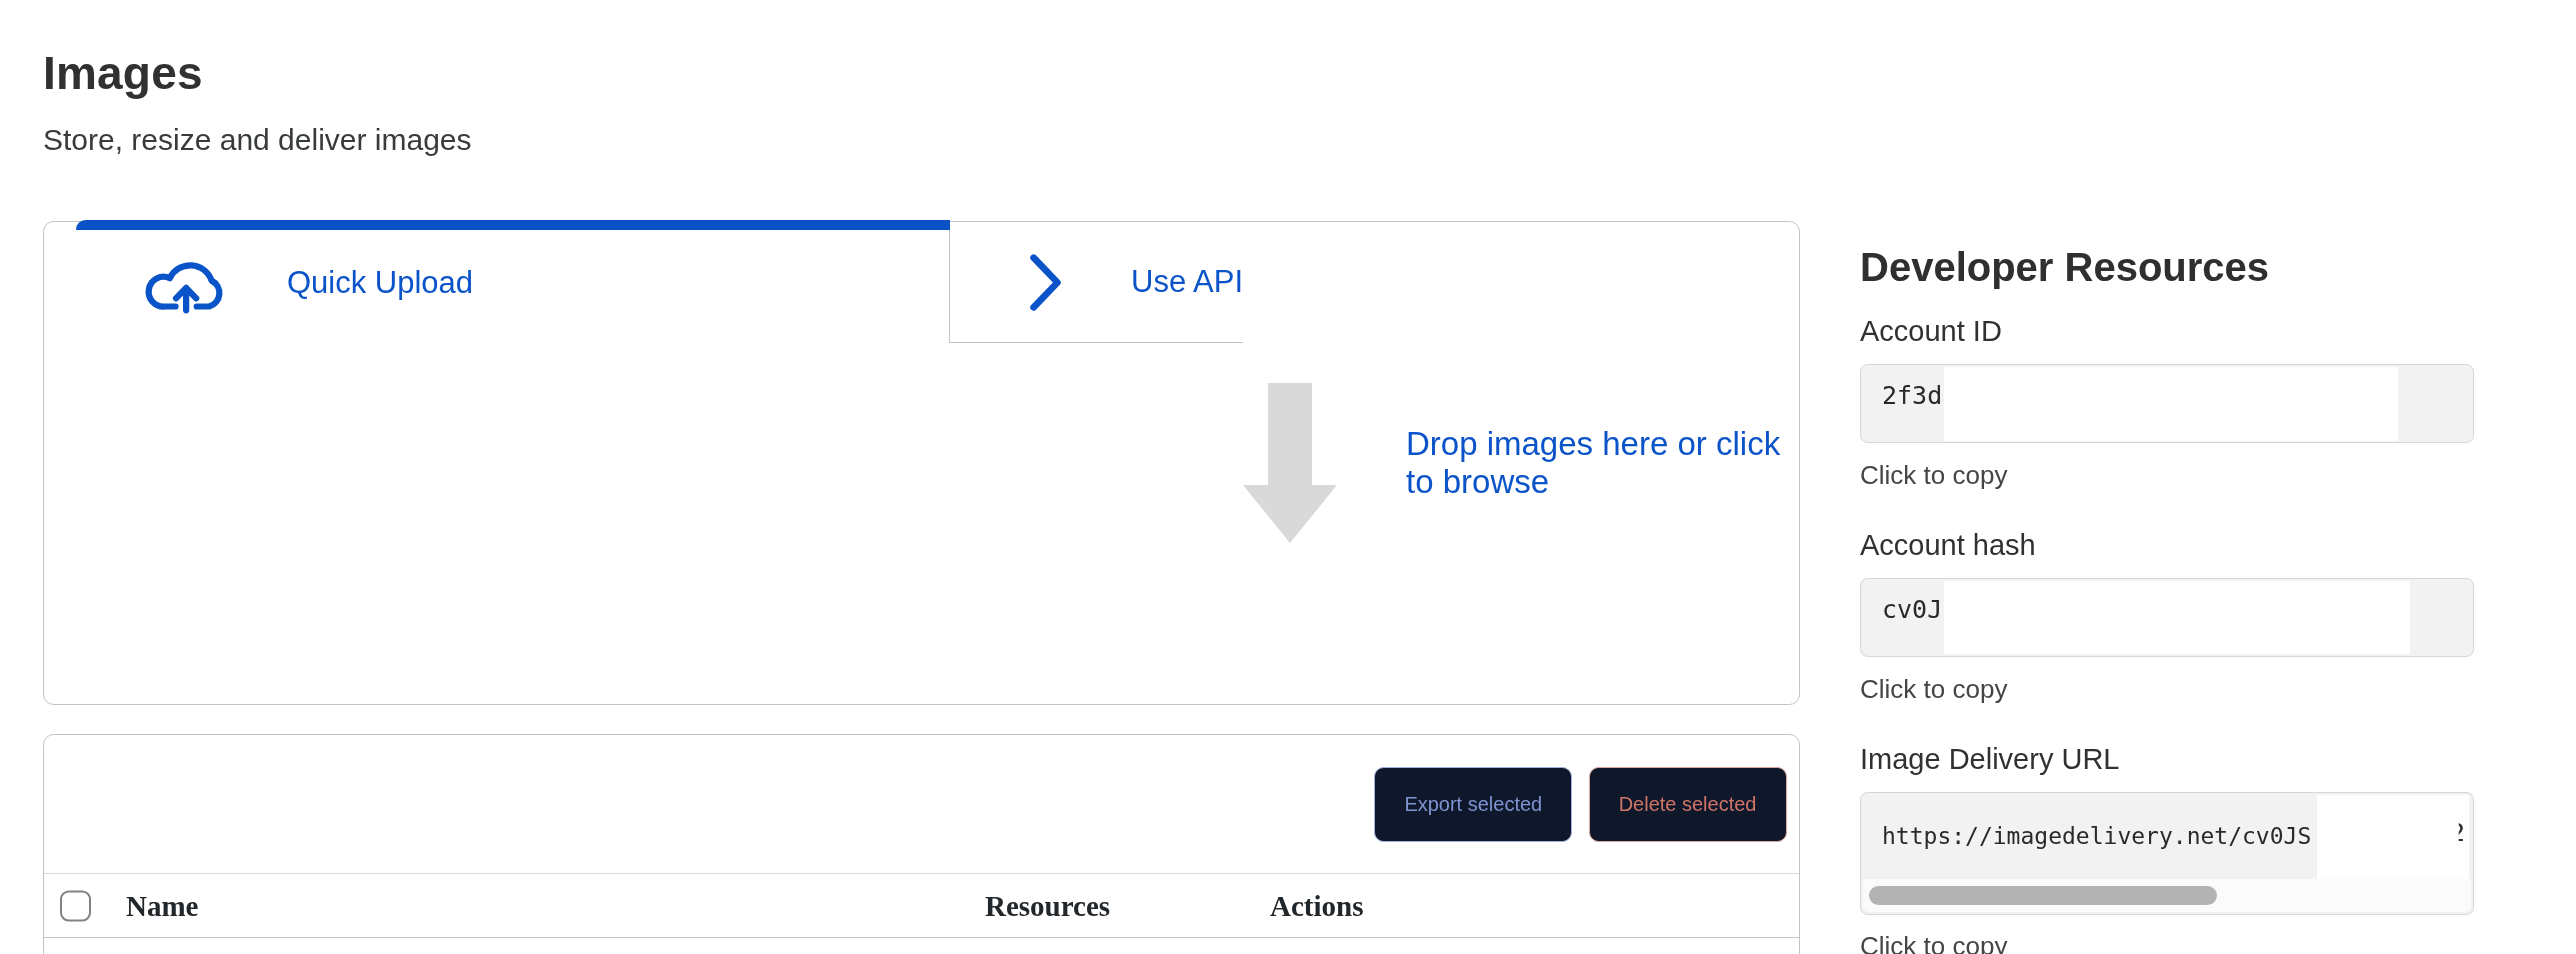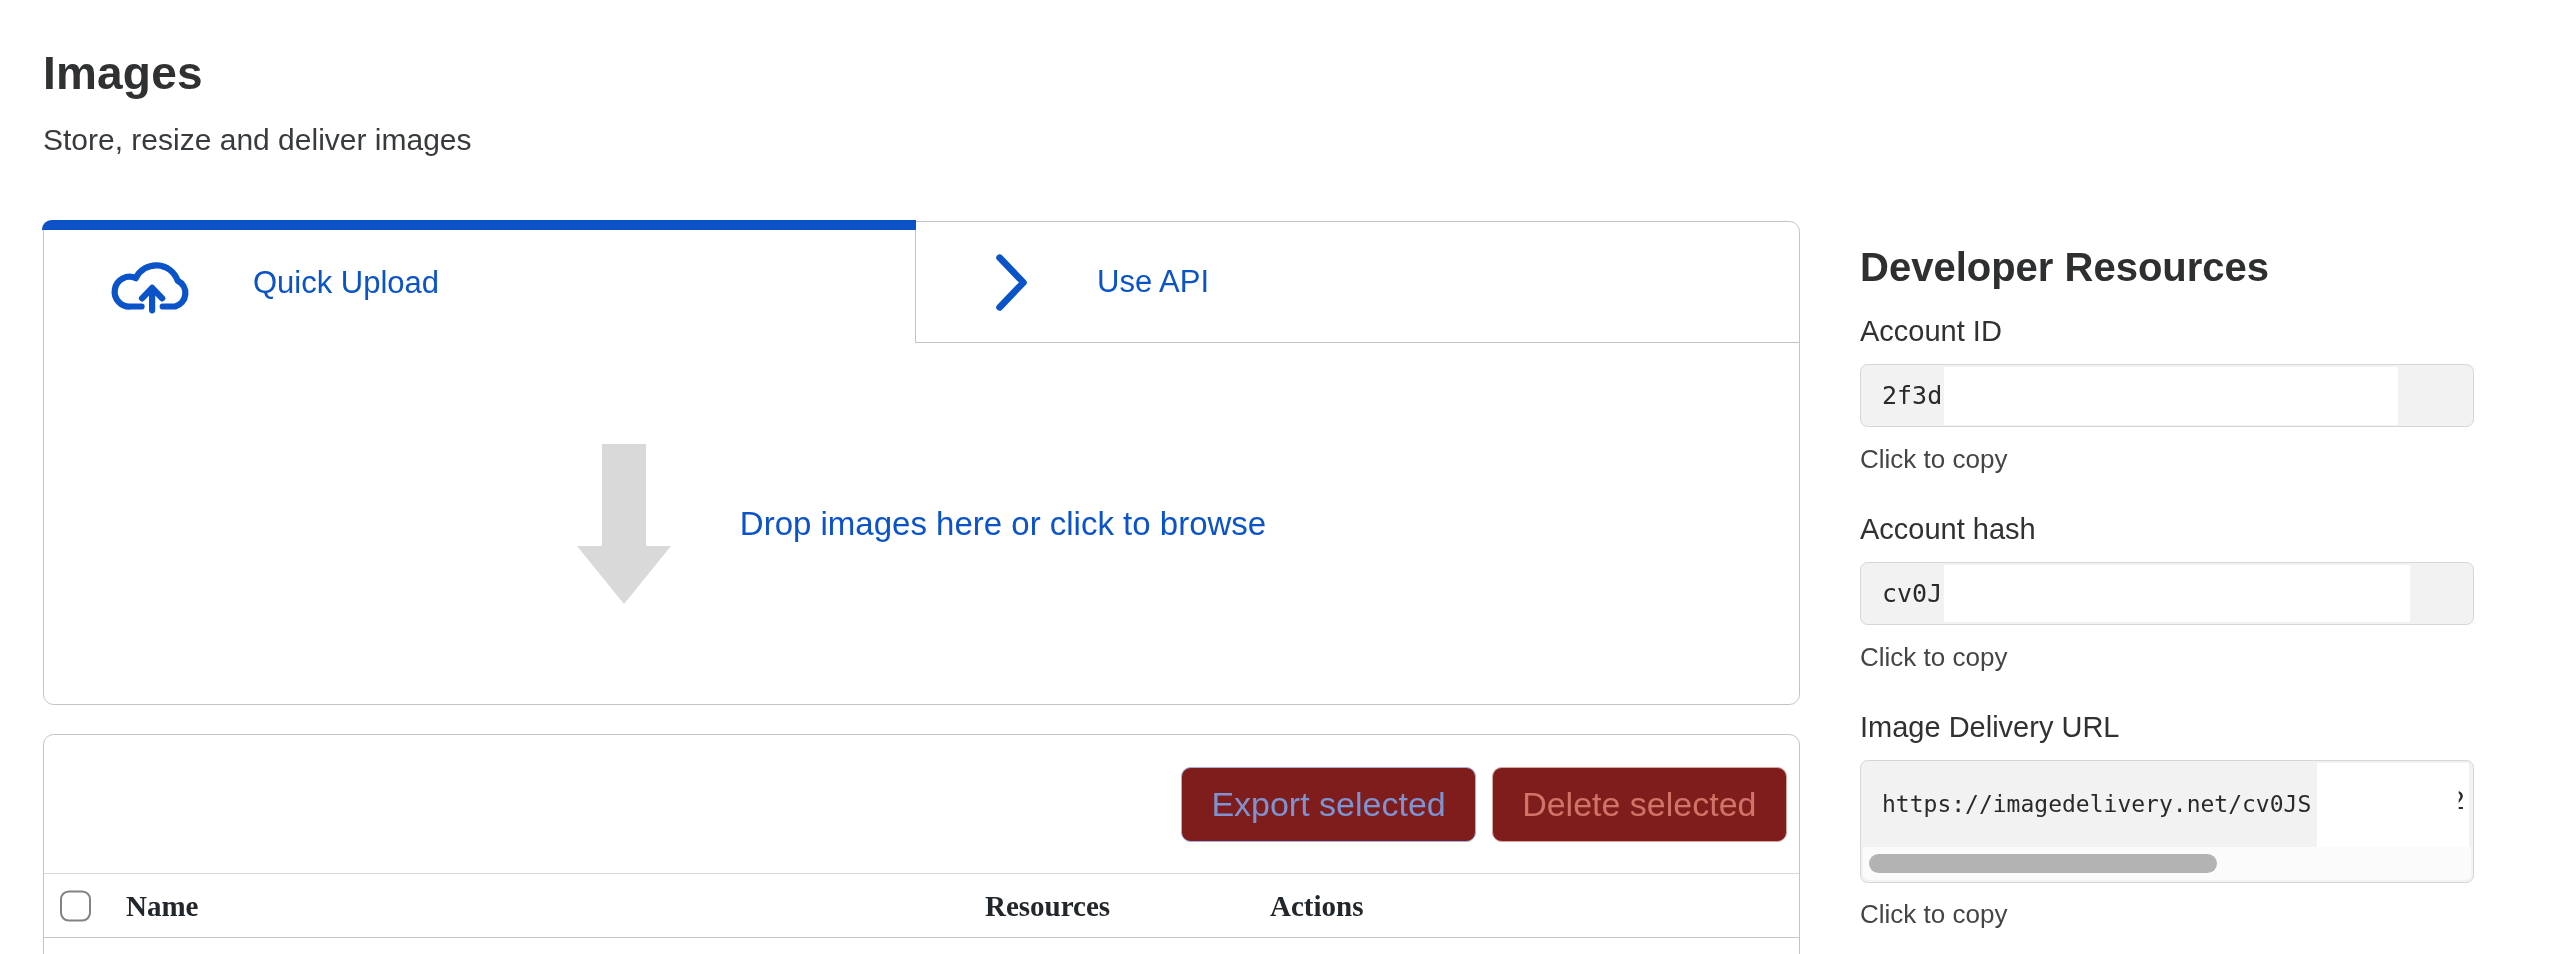--- a/index.html
+++ b/index.html
@@ -6,21 +6,21 @@
   html,body { width:2576px; height:954px; background:#ffffff; overflow:hidden; }
   body { font-family:"Liberation Sans", sans-serif; color:#2b2b2b; }
   .page { position:relative; width:2576px; height:954px; overflow:hidden; }
 
   
   .page-title { position:absolute; left:43px; top:46px; font-size:46px; font-weight:700; color:#2f3133; letter-spacing:0.2px; }
   .page-subtitle { position:absolute; left:43px; top:123px; font-size:30px; font-weight:400; color:#383b3d; }
 
   
   .panel { position:absolute; left:43px; width:1757px; background:#fff; border:1.9px solid #c3c3c3; border-radius:10.6px; }
-  .panel-upload { top:221px; height:484px; display:flex; flex-direction:column; }
+  .panel-upload { top:221px; height:484px; display:flex; flex-direction:row;padding-left:34px; }
   .panel-table  { top:734px; height:404px; }
 
   
   .tabs { display:flex; height:121px; flex:0 0 auto; }
   .tab { display:flex; align-items:center; cursor:pointer; }
   .tab-active { width:871px; position:relative; padding-left:63px; gap:50px; }
   .tab-active::before { content:""; position:absolute; top:-1.9px; left:-1.9px; width:874px; height:9.6px;
       background:#0a52c6; border-top-left-radius:9.6px; }
   .tab-label { font-size:31px; color:#0b53c8; }
   .tab-api { flex:1; border-left:1.9px solid #c3c3c3; border-bottom:1.9px solid #c3c3c3;
@@ -29,39 +29,39 @@
   
   .dropzone { flex:1; display:flex; align-items:center; justify-content:center; gap:69px; cursor:pointer; }
   .drop-arrow { display:flex; flex-direction:column; align-items:center; }
   .drop-arrow .shaft { width:44px; height:102px; background:#d9d9d9; }
   .drop-arrow .head  { width:0; height:0; border-left:47px solid transparent; border-right:47px solid transparent; border-top:58px solid #d9d9d9; }
   .drop-label { font-size:33px; color:#0b53c8; }
 
   
   .toolbar { height:139px; display:flex; align-items:center; justify-content:flex-end; gap:16.4px;
       padding-right:12.5px; border-bottom:1.9px solid #d9d9d9; }
-  .btn { height:75px; padding:0 29px; font-size:34px; font-family:"Liberation Sans",sans-serif;
-      background:#7f1d1d; border-radius:9.6px; cursor:default; }
+  .btn { height:75px; padding:0 29px; font-size:20px; font-family:"Liberation Sans",sans-serif;
+      background:#0f172a; border-radius:9.6px; cursor:default; }
   .btn-export { color:#7e93d1; border:1.9px solid #a2b1df; }
   .btn-delete { color:#cf7567; border:1.9px solid #d9a69d; }
 
   
   .thead { position:relative; height:64px; border-bottom:1.9px solid #c7c7c7;font-family:Liberation Serif, serif; }
   .checkbox { position:absolute; left:16.4px; top:50%; transform:translateY(-50%);
       width:31px; height:31px; border:2.9px solid #828282; border-radius:8.7px; background:#fff; cursor:pointer; }
   .th { position:absolute; top:50%; transform:translateY(-50%); font-size:29px; font-weight:700; color:#22272b; }
   .th-name { left:82px; }
   .th-uploaded { left:941px; }
   .th-actions { left:1226px; }
 
   
   .sidebar { position:absolute; left:1860px; top:229px; width:614px; }
   .sb-title { font-size:40px; font-weight:700; color:#2d2f31; margin:16px 0 25px; }
   .sb-label { display:block; font-size:29px; color:#2f3133; margin:0 0 16.4px; }
-  .sb-field { position:relative; width:614px; height:63px; background:#f2f2f2;
+  .sb-field { position:relative; width:614px; height:79px; background:#f2f2f2;
       border:1.9px solid #d6d6d6; border-radius:7.7px; cursor:pointer; }
   .sb-field .val { position:absolute; left:21px; top:0; height:60px; display:flex; align-items:center;
       font-family:"DejaVu Sans Mono", monospace; font-size:25px; color:#2a2a2a; white-space:nowrap; z-index:0; }
   .redact { position:absolute; background:#ffffff; z-index:1; }
   .sb-hint { display:block; font-size:26px; color:#454545; margin:16.4px 0 38px; }
 
   .sb-field.url { height:123px; }
   .sb-field.url .val { height:87px; font-size:23px; }
   .scrollzone { position:absolute; left:1.9px; right:1.9px; bottom:1.9px; height:33px; background:#fbfbfb;
       border-radius:0 0 5.8px 5.8px; z-index:2; }

